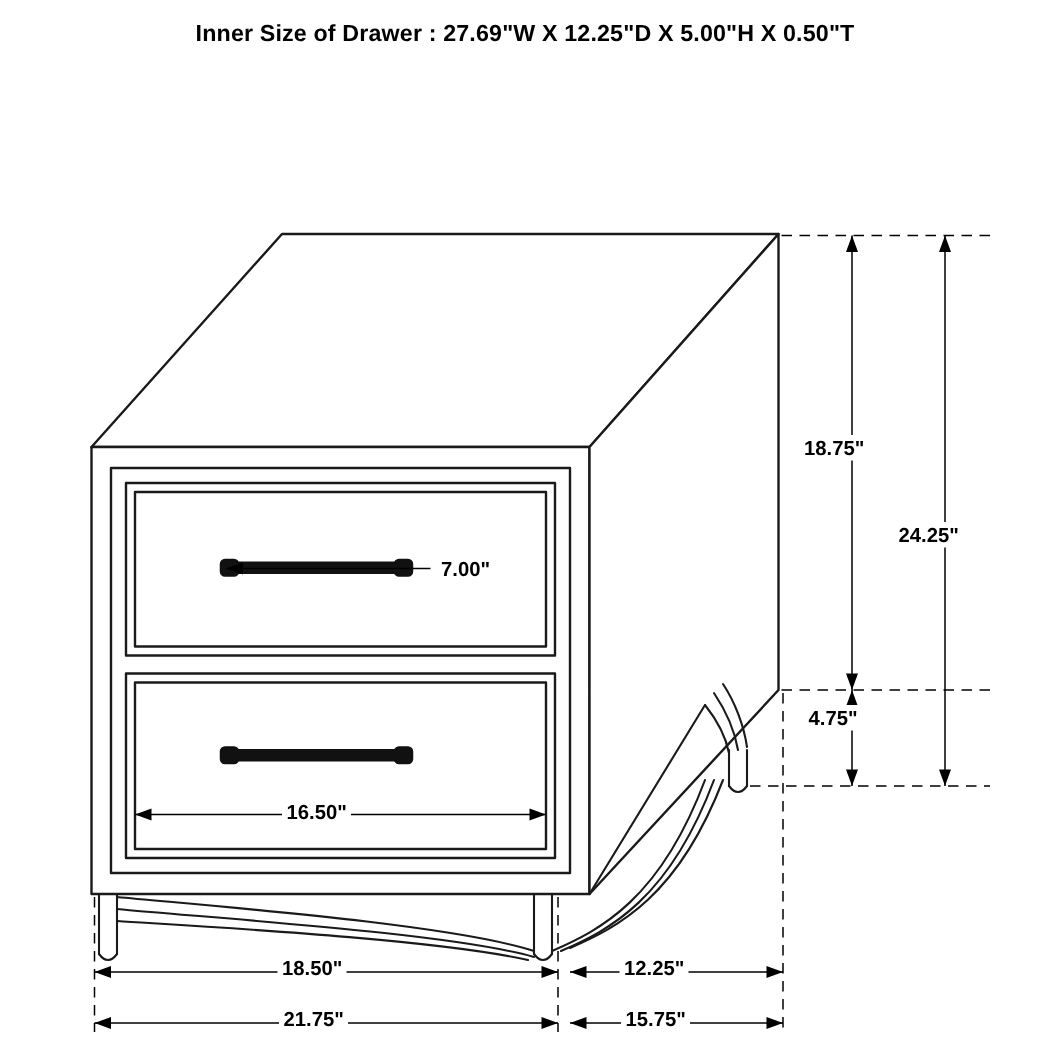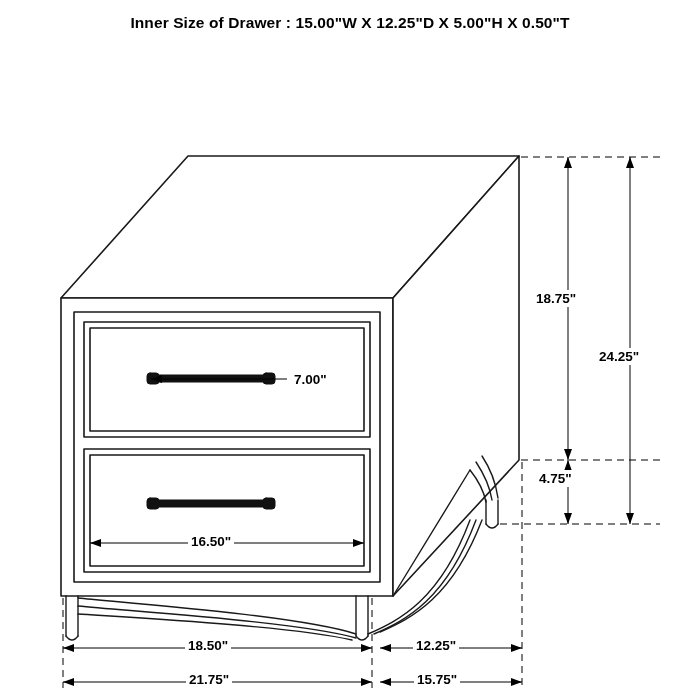--- a/index.html
+++ b/index.html
@@ -41,21 +41,21 @@
     background: #ffffff;
     padding: 1px 3px;
     white-space: nowrap;
   }
 </style>
 </head>
 <body>
 
 <div id="page">
 
-  <div id="title">Inner Size of Drawer : 15.00"W X 12.25"D X 5.00"H X 0.50"T</div>
+  <div id="title">Inner Size of Drawer : 27.69"W X 12.25"D X 5.00"H X 0.50"T</div>
 
   <svg class="drawing" viewBox="0 0 700 700">
     <g fill="none" stroke="#1a1a1a" stroke-width="1.6" stroke-linejoin="round" stroke-linecap="round">
 
       <path d="M 61,298 L 188,156 L 519,156 L 393,298 Z" fill="#ffffff"></path>
 
       <path d="M 61,298 L 393,298 L 393,596 L 61,596 Z" fill="#ffffff"></path>
 
       <path d="M 393,298 L 519,156 L 519,460 L 393,596 Z" fill="#ffffff"></path>
 

